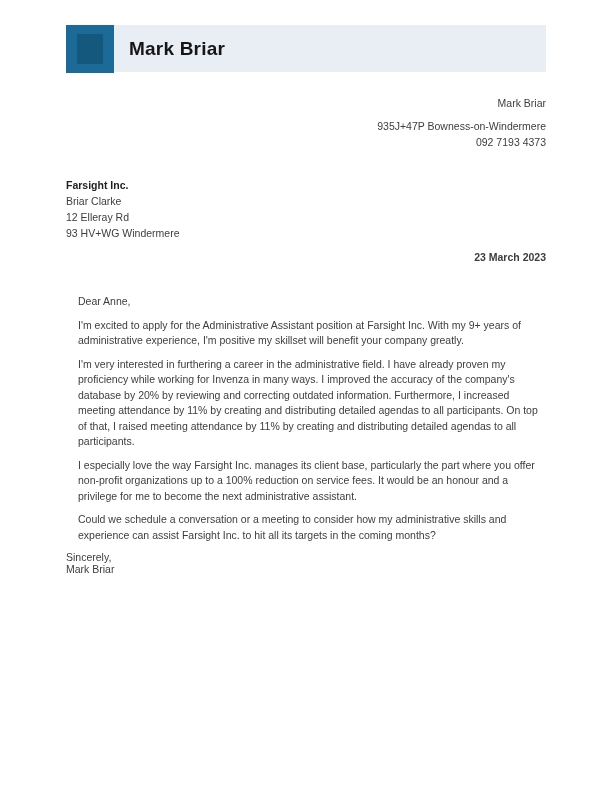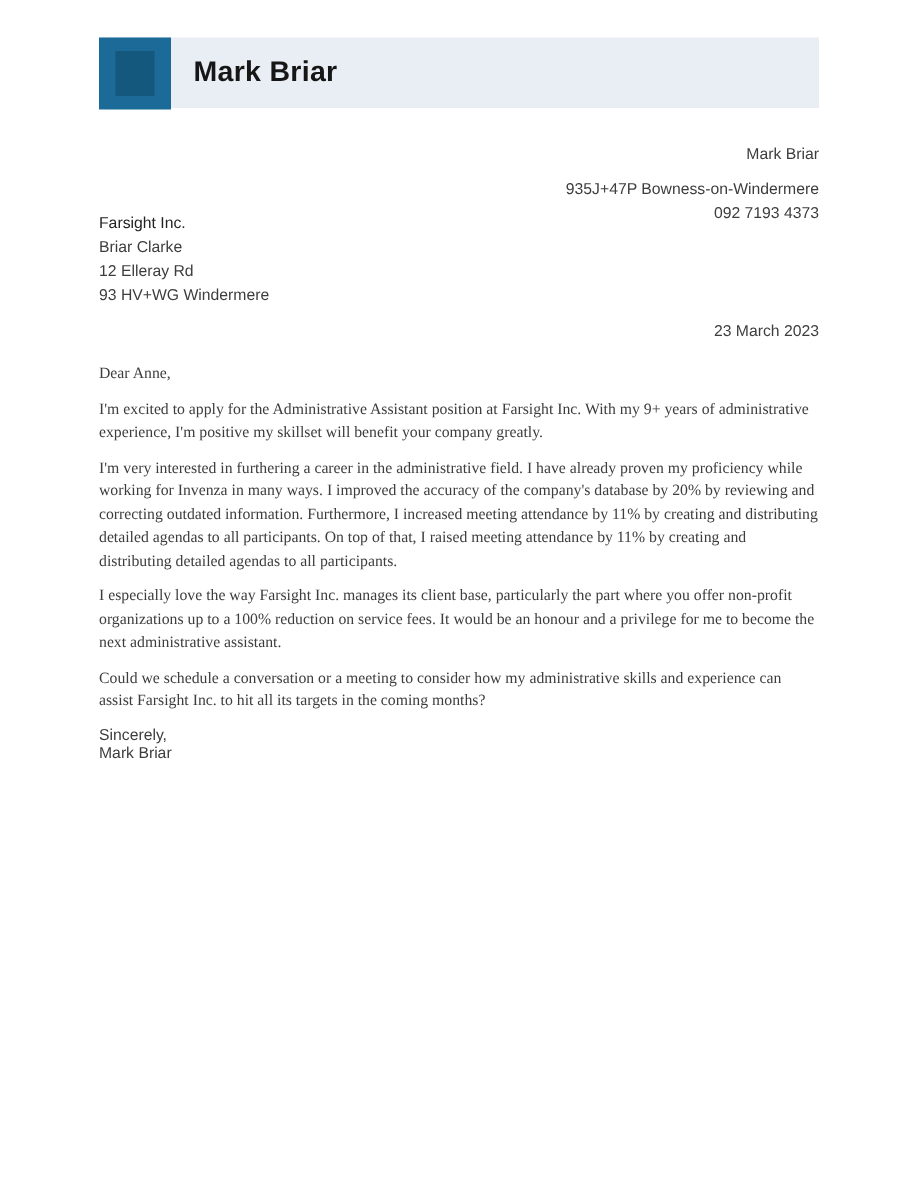--- a/index.html
+++ b/index.html
@@ -57,37 +57,38 @@
     line-height: 16px;
   }
   .sender .sender-name { margin-bottom: 7px; }
 
   
   .recipient {
     margin-top: -9px;
     line-height: 16px;
   }
   .recipient .company {
-    font-weight: 400;
+    font-weight: 700;
     color: #222222;
+    margin-top: 36px;
   }
 
   
   .date {
     margin-top: 8px;
-    margin-bottom: 13px;
+    margin-bottom: 29px;
     text-align: right;
     line-height: 16px;
+    font-weight: bold;
   }
 
   
   .letter p {
-    margin: 0 0 8px 0;
+    margin: 0 0 8px 12px;
     line-height: 15.5px;
-    font-family: Liberation Serif, serif;
   }
   .letter .closing-block { margin-top: 1px; }
 </style>
 </head>
 <body>
 
 <div class="page">
 
   <header class="band">
     <div class="logo">

